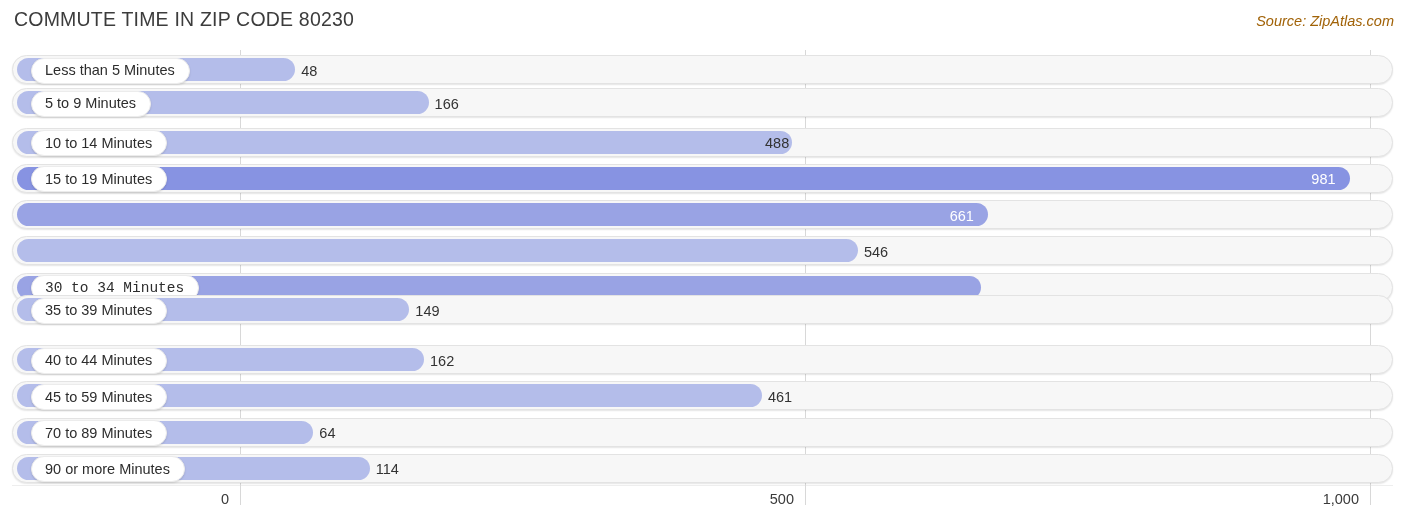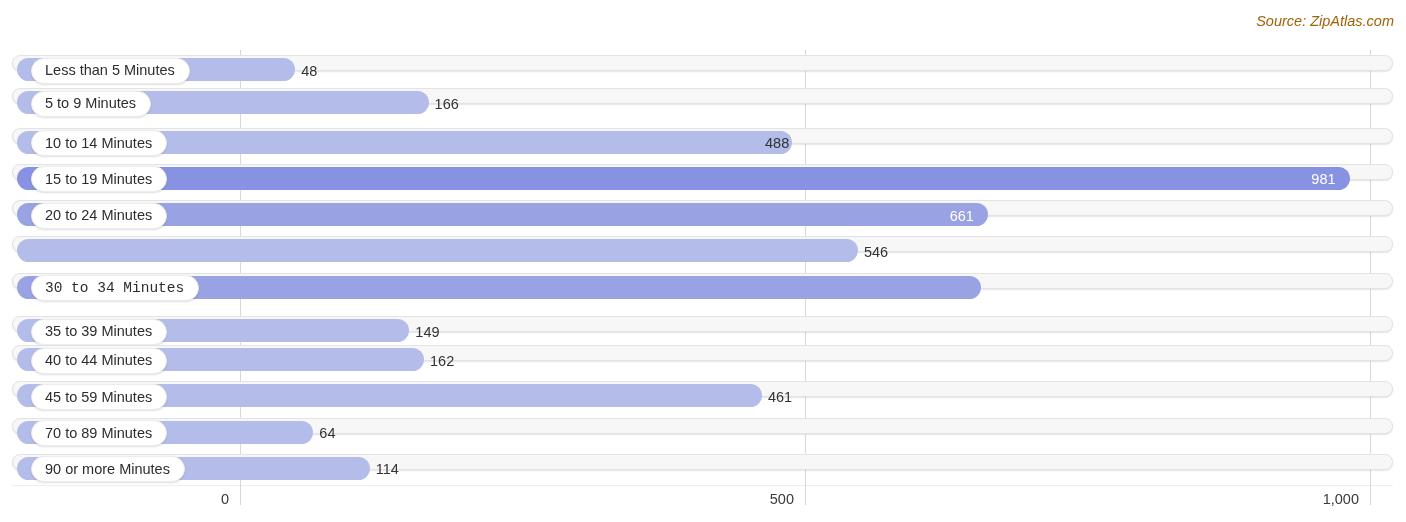--- a/index.html
+++ b/index.html
@@ -45,21 +45,21 @@
     position: absolute;
     top: 0; bottom: 0;
     width: 1px;
     background: #d8d8d8;
   }
 
   .row {
     position: absolute;
     left: 12px;
     width: 1381px;
-    height: 16px;
+    height: 29px;
     border-radius: 14.5px;
     background: #f7f7f7;
     border: 1px solid #e3e3e3;
     box-shadow: 0 1px 1.5px rgba(0,0,0,.10);
   }
 
   .bar {
     position: absolute;
     left: 4px; top: 2px;
     height: 23px;
@@ -129,20 +129,21 @@
     left: 12px; right: 13px; top: 0;
     height: 1px;
     background: #eeeeee;
   }
 </style>
 </head>
 <body>
 
 <div id="page">
 
+  <div id="title">COMMUTE TIME IN ZIP CODE 80230</div>
   <div id="source">Source: ZipAtlas.com</div>
 
   <div id="plot">
       <div class="gridline" style="left: 240px;"></div>
       <div class="gridline" style="left: 805px;"></div>
       <div class="gridline" style="left: 1370px;"></div>
       <div class="row" style="top: 5px;">
         <div class="bar" style="width: 278.24px;"></div>
         <div class="pill">
           <span>Less than 5 Minutes</span>
@@ -165,36 +166,33 @@
       </div>
       <div class="row" style="top: 113.75px;">
         <div class="bar dark" style="width: 1332.53px;"></div>
         <div class="pill">
           <span>15 to 19 Minutes</span>
         </div>
         <div class="val inside" style="left: 4px; width: 1318.53px;">981</div>
       </div>
       <div class="row" style="top: 150px;">
         <div class="bar mid" style="width: 970.93px;"></div>
-        <div class="pill">
-          <span>20 to 24 Minutes</span>
-        </div>
         <div class="val inside" style="left: 4px; width: 956.93px;">661</div>
       </div>
       <div class="row" style="top: 186.25px;">
         <div class="bar" style="width: 840.98px;"></div>
         <div class="val" style="left: 850.98px;">546</div>
       </div>
       <div class="row" style="top: 222.5px; font-family: Liberation Mono, monospace;">
         <div class="bar mid" style="width: 964.15px;"></div>
         <div class="pill">
           <span>30 to 34 Minutes</span>
         </div>
       </div>
-      <div class="row" style="top: 266px;">
+      <div class="row" style="top: 245px;">
         <div class="bar" style="width: 392.37px;"></div>
         <div class="pill">
           <span>35 to 39 Minutes</span>
         </div>
         <div class="val" style="left: 402.37px;">149</div>
       </div>
       <div class="row" style="top: 295px;">
         <div class="bar" style="width: 407.06px;"></div>
         <div class="pill">
           <span>40 to 44 Minutes</span>

